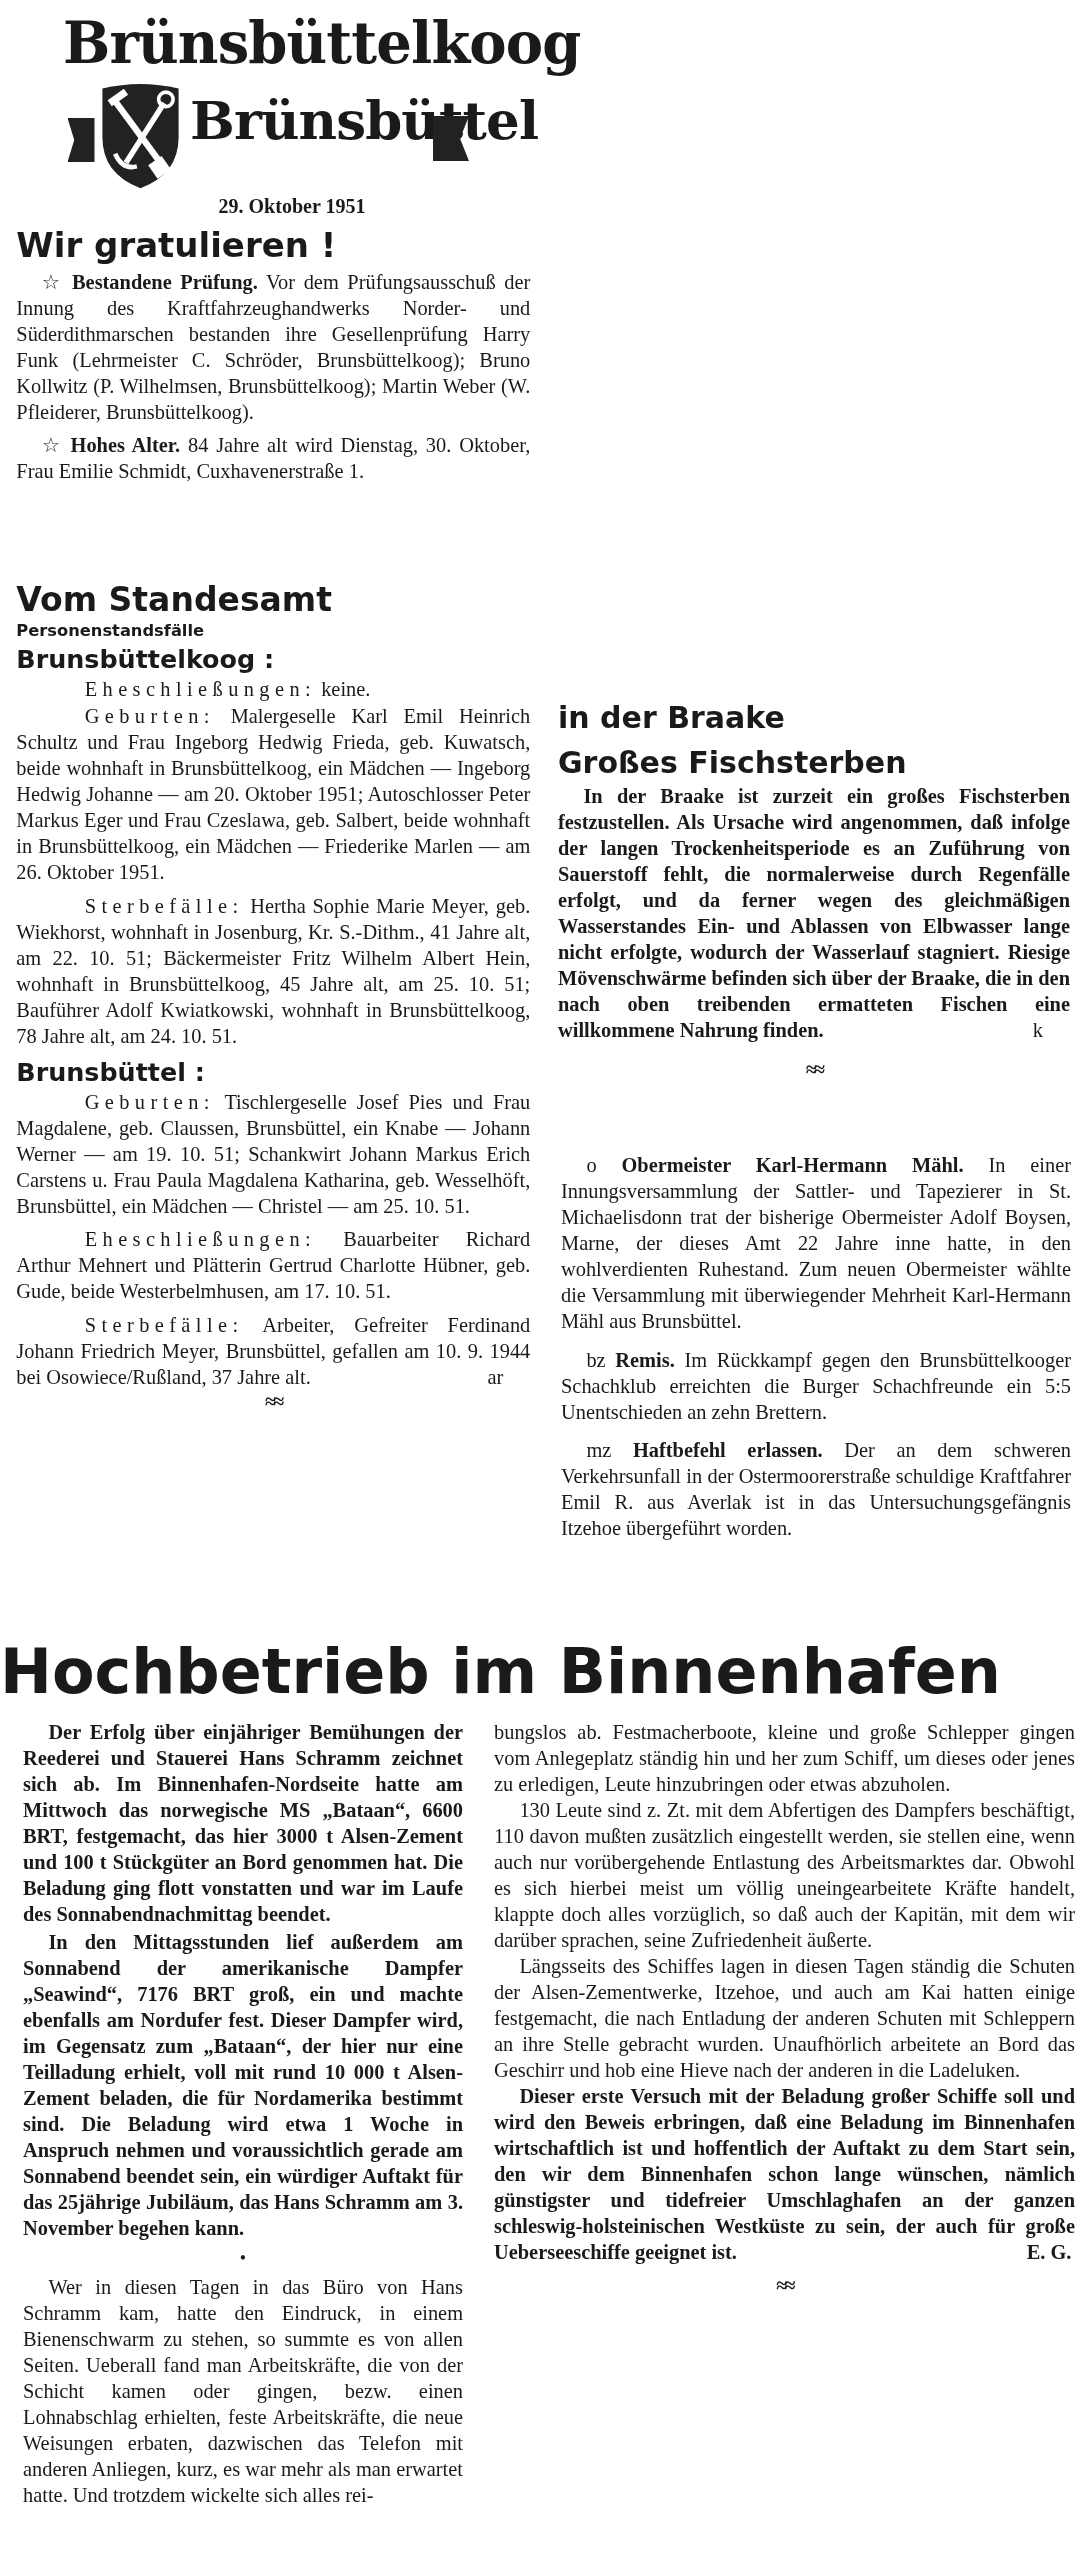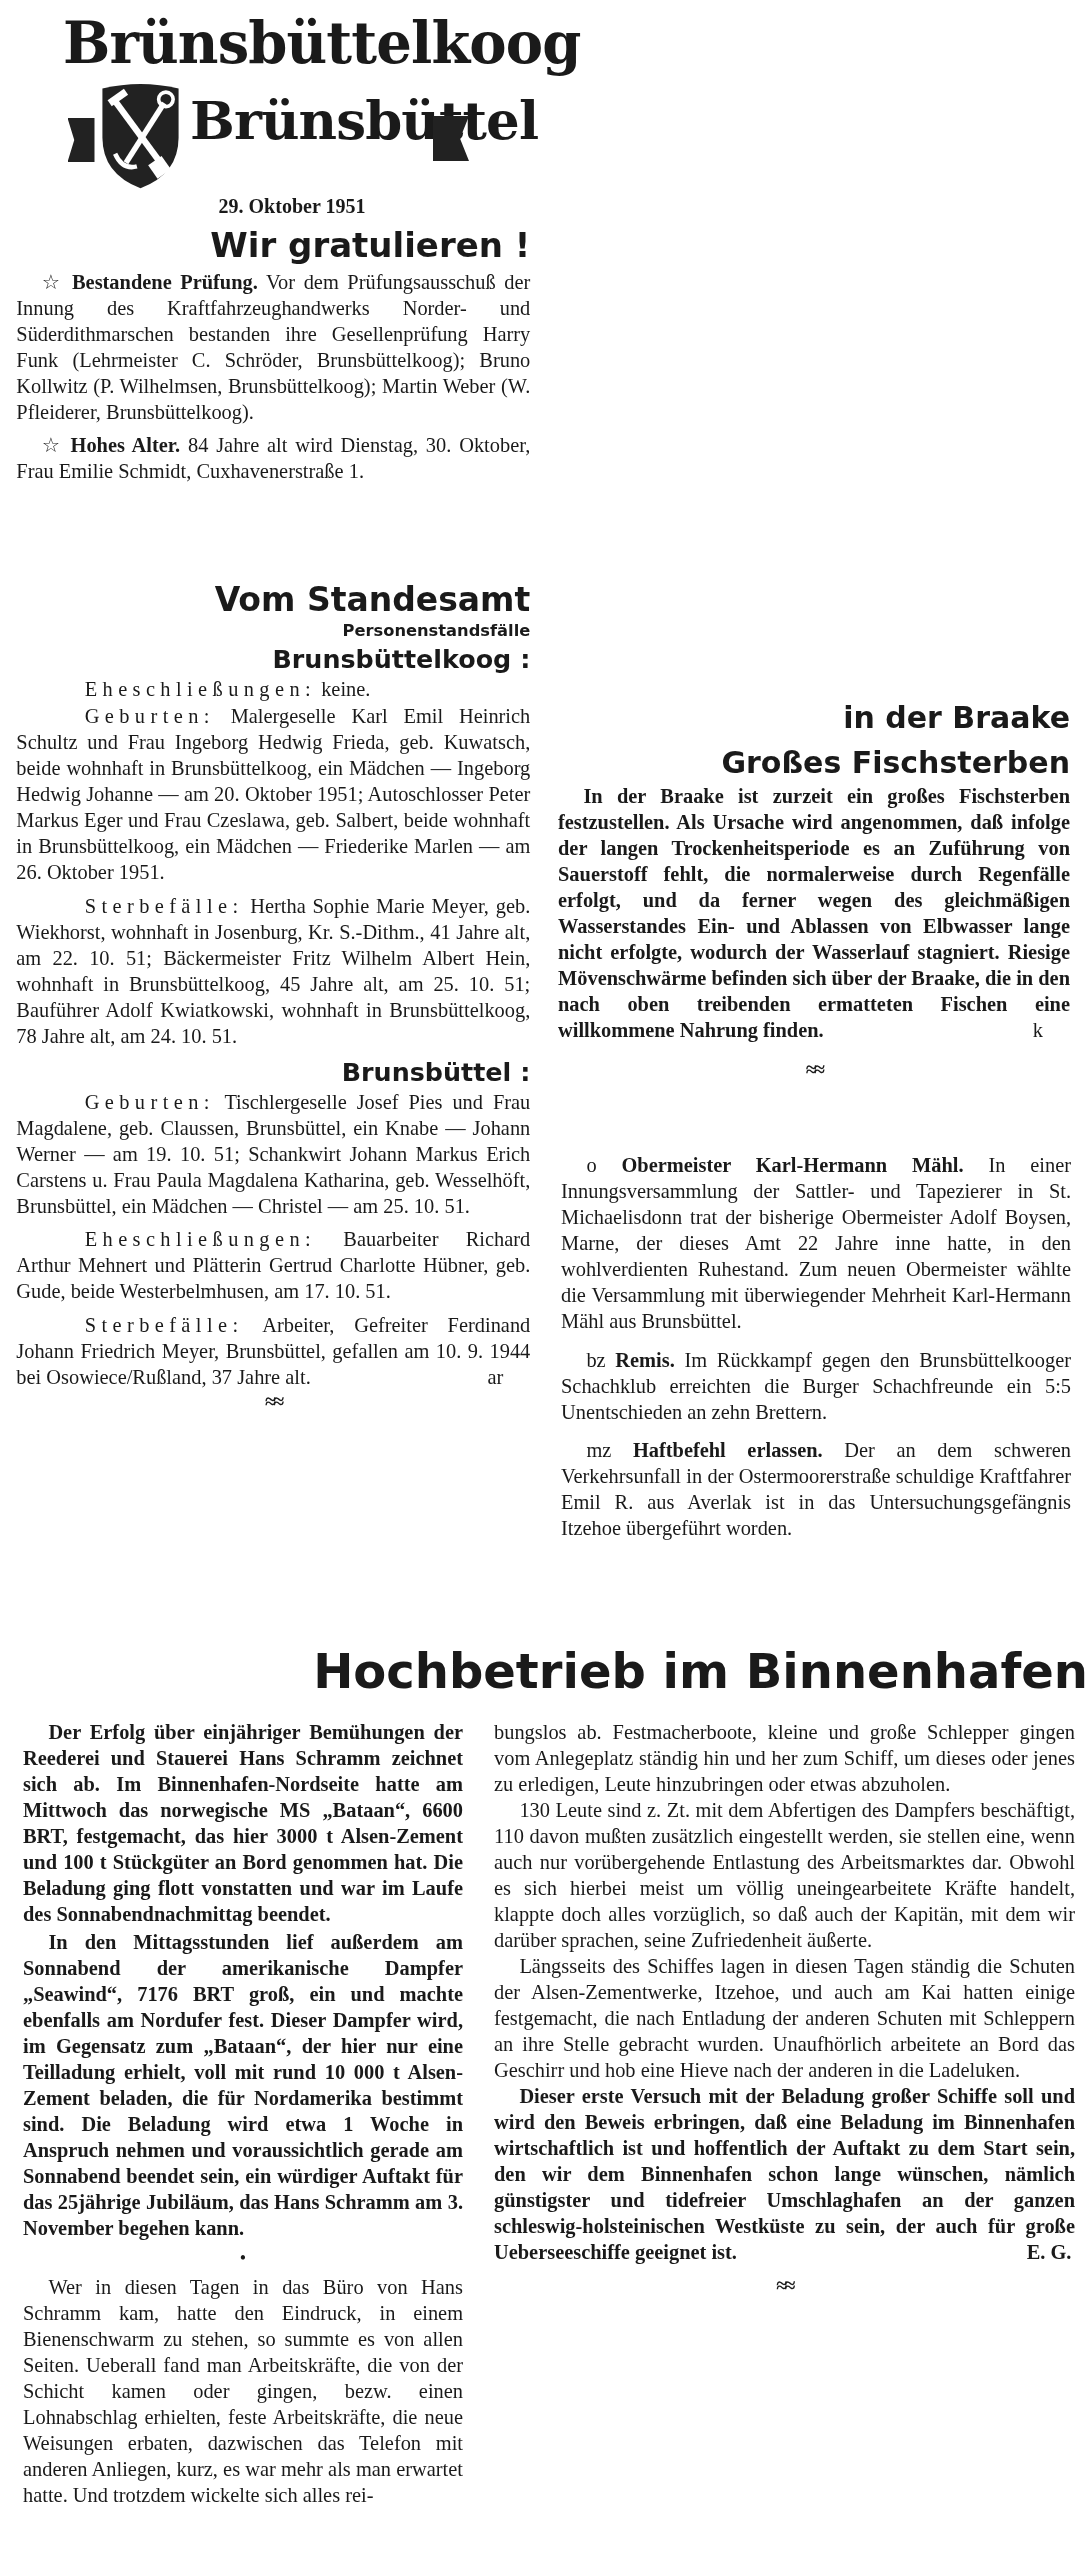--- a/index.html
+++ b/index.html
@@ -3,21 +3,21 @@
 <meta charset="utf-8">
 <style>
   html, body { margin:0; padding:0; background:#ffffff; }
   body { width:1088px; height:2576px; position:relative; overflow:hidden; color:#1a1a1a;
          font-family:"Liberation Serif", "DejaVu Serif", serif; }
   .abs { position:absolute; }
   .body-text { font-size:20.4px; line-height:26px; text-align:justify; margin:0; }
   .body-text p { margin:0 0 7.3px 0; text-indent:25.4px; }
   .bold { font-weight:bold; }
   .sp { letter-spacing:5.4px;margin-left:43px; }
-  .head-sans { font-family:"DejaVu Sans", "Liberation Sans", sans-serif; font-weight:bold; text-align:right; }
+  .head-sans { font-family:"DejaVu Sans", "Liberation Sans", sans-serif; font-weight:bold; text-align:left; }
   .center { text-align:center; }
   .ornament { text-align:center; font-size:20px; letter-spacing:-2.7px; font-weight:bold; line-height:9px; }
   .sig { float:right; margin-right:27px; }
 
   
   #masthead { left:63px; top:9px; width:417px; height:181px; }
   .mast-line1 { position:absolute; left:0; top:0; width:417px; text-align:center;
                 font-family:"DejaVu Serif", serif; font-weight:900; font-size:56px; letter-spacing:-0.9px;
                 transform:scaleY(1.05); }
   .mast-line2 { position:absolute; left:127px; top:80px; font-family:"DejaVu Serif", serif; font-weight:900;
@@ -85,21 +85,21 @@
   </div>
   <div class="ornament" style="margin-top:22px;">≈≈</div>
 </div>
 
 <div class="abs body-text" style="left:561px; top:1152px; width:510px;">
   <p style="margin-bottom:12.7px"><span>o</span> <span class="bold">Obermeister Karl-Hermann Mähl.</span><span> In einer Innungsversammlung der Sattler- und Tapezierer in St. Michaelisdonn trat der bisherige Obermeister Adolf Boysen, Marne, der dieses Amt 22 Jahre inne hatte, in den wohlverdienten Ruhestand. Zum neuen Obermeister wählte die Versammlung mit überwiegender Mehrheit Karl-Hermann Mähl aus Brunsbüttel.</span></p>
   <p style="margin-bottom:12.7px"><span>bz</span> <span class="bold">Remis.</span><span> Im Rückkampf gegen den Brunsbüttelkooger Schachklub erreichten die Burger Schachfreunde ein 5:5 Unentschieden an zehn Brettern.</span></p>
   <p><span>mz</span> <span class="bold">Haftbefehl erlassen.</span><span> Der an dem schweren Verkehrsunfall in der Ostermoorerstraße schuldige Kraftfahrer Emil R. aus Averlak ist in das Untersuchungsgefängnis Itzehoe übergeführt worden.</span></p>
 </div>
 
-<div class="abs head-sans" style="left:0; top:1640px; width:1088px; font-size:48px; line-height:63px;">Hochbetrieb im Binnenhafen</div>
+<div class="abs head-sans" style="left:0; top:1640px; width:1088px; font-size:62px; line-height:63px;">Hochbetrieb im Binnenhafen</div>
 
 <div class="abs body-text" style="left:23px; top:1719px; width:440px;">
   <div class="bold">
     <p style="margin-bottom:2px">Der Erfolg über einjähriger Bemühungen der Reederei und Stauerei Hans Schramm zeichnet sich ab. Im Binnenhafen-Nordseite hatte am Mittwoch das norwegische MS „Bataan“, 6600 BRT, festgemacht, das hier 3000 t Alsen-Zement und 100 t Stückgüter an Bord genommen hat. Die Beladung ging flott vonstatten und war im Laufe des Sonnabendnachmittag beendet.</p>
     <p>In den Mittagsstunden lief außerdem am Sonnabend der amerikanische Dampfer „Seawind“, 7176 BRT groß, ein und machte ebenfalls am Nordufer fest. Dieser Dampfer wird, im Gegensatz zum „Bataan“, der hier nur eine Teilladung erhielt, voll mit rund 10 000 t Alsen-Zement beladen, die für Nordamerika bestimmt sind. Die Beladung wird etwa 1 Woche in Anspruch nehmen und voraussichtlich gerade am Sonnabend beendet sein, ein würdiger Auftakt für das 25jährige Jubiläum, das Hans Schramm am 3. November begehen kann.</p>
   </div>
   <div class="center" style="font-size:18px; line-height:20px; margin:1.8px 0 5.4px 0;">•</div>
   <p>Wer in diesen Tagen in das Büro von Hans Schramm kam, hatte den Eindruck, in einem Bienenschwarm zu stehen, so summte es von allen Seiten. Ueberall fand man Arbeitskräfte, die von der Schicht kamen oder gingen, bezw. einen Lohnabschlag erhielten, feste Arbeitskräfte, die neue Weisungen erbaten, dazwischen das Telefon mit anderen Anliegen, kurz, es war mehr als man erwartet hatte. Und trotzdem wickelte sich alles rei-</p>
 </div>
 

